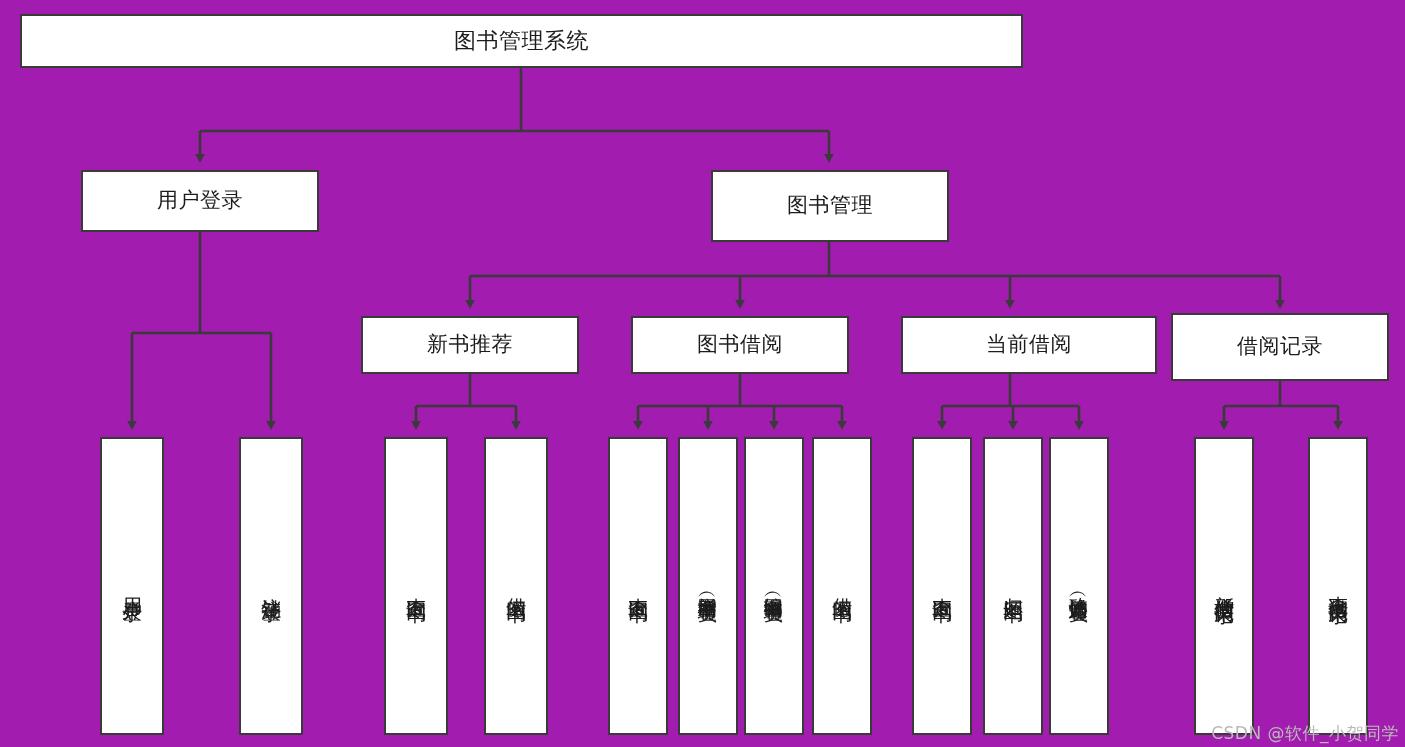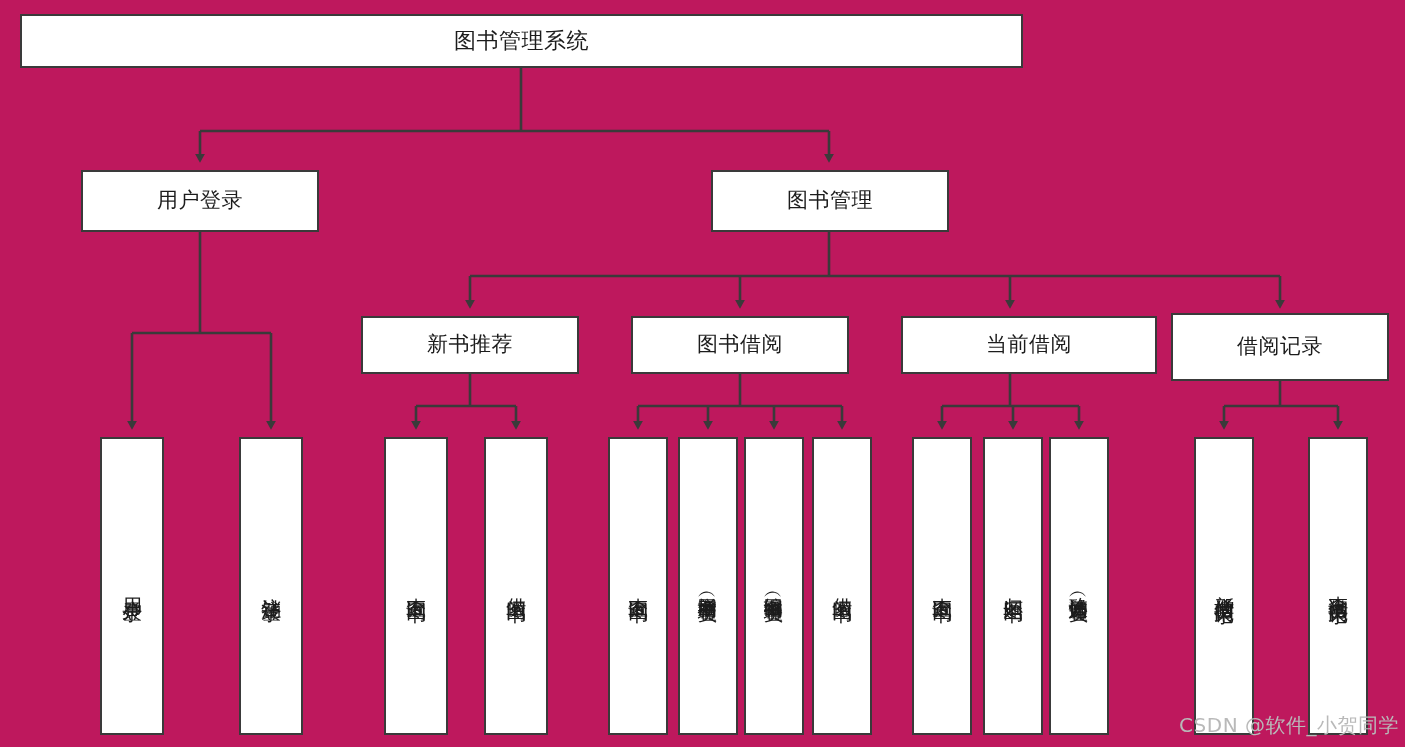--- a/index.html
+++ b/index.html
@@ -8,21 +8,21 @@
     padding: 0;
     background: #ffffff;
   }
   body {
     font-family: "DejaVu Sans", "Liberation Sans", sans-serif;
   }
   #canvas {
     position: relative;
     width: 1405px;
     height: 747px;
-    background: #be185d;
+    background: #a21caf;
     overflow: hidden;
   }
   
   .node {
     position: absolute;
     box-sizing: border-box;
     border: 2.5px solid #3a3a3a;
     background: #ffffff;
     display: flex;
     align-items: center;
@@ -68,22 +68,22 @@
     top: 0;
     width: 1405px;
     height: 747px;
     z-index: 1;
     pointer-events: none;
   }
   
   #watermark {
     position: absolute;
     right: 6px;
-    bottom: 8px;
-    font-size: 20px;
+    bottom: 2px;
+    font-size: 17px;
     color: #b9b9b9;
     letter-spacing: 0.5px;
     white-space: nowrap;
     z-index: 5;
     font-family: "DejaVu Sans", "Liberation Sans", sans-serif;
   }
 </style>
 </head>
 <body>
 
@@ -139,21 +139,21 @@
     </g>
   </svg>
 
   <div class="node h root" id="n-root" style="left: 20px; top: 14px; width: 1003px; height: 54px;">
     <span class="label">图书管理系统</span>
   </div>
 
   <div class="node h" id="n-l1-0" style="left: 81px; top: 170px; width: 238px; height: 62px;">
     <span class="label">用户登录</span>
   </div>
-  <div class="node h" id="n-l1-1" style="left: 711px; top: 170px; width: 238px; height: 62px;">
+  <div class="node h" id="n-l1-1" style="left: 711px; top: 170px; width: 238px; height: 72px;">
     <span class="label">图书管理</span>
   </div>
 
   <div class="node h" id="n-l2-1" style="left: 631px; top: 316px; width: 218px; height: 58px;">
     <span class="label">图书借阅</span>
   </div>
   <div class="node h" id="n-l2-0" style="left: 361px; top: 316px; width: 218px; height: 58px;">
     <span class="label">新书推荐</span>
   </div>
   <div class="node h" id="n-l2-2" style="left: 901px; top: 316px; width: 256px; height: 58px;">

